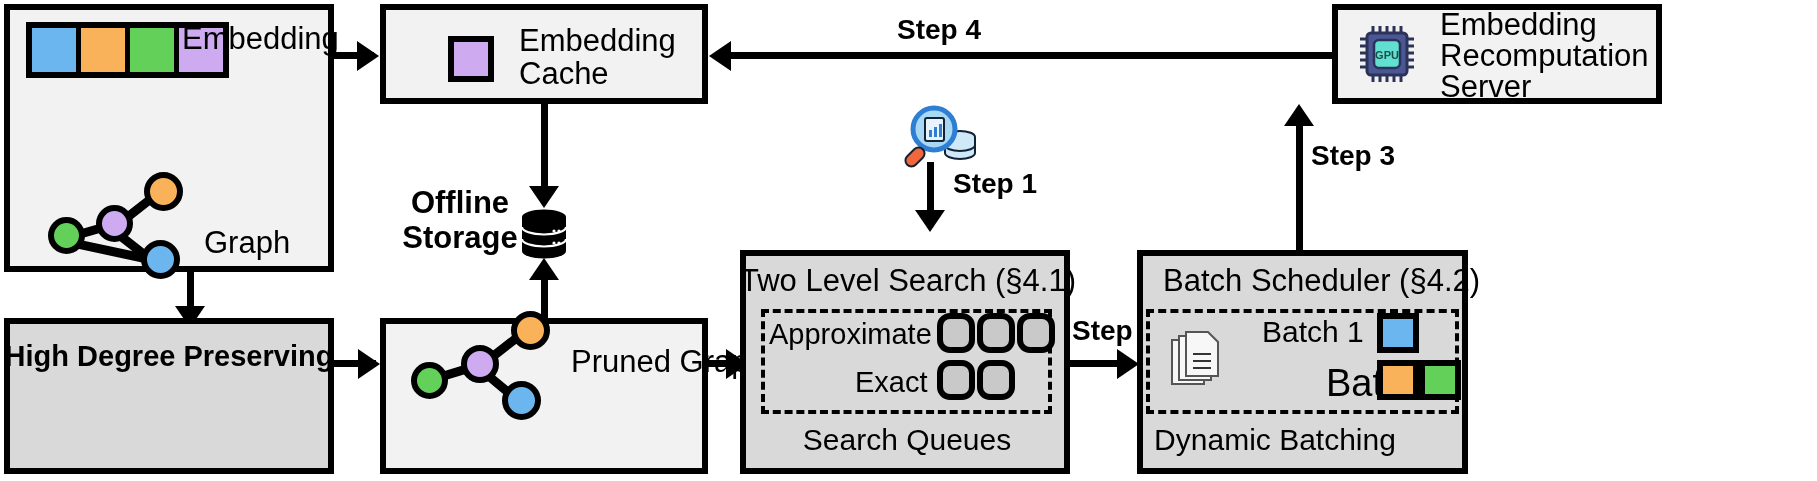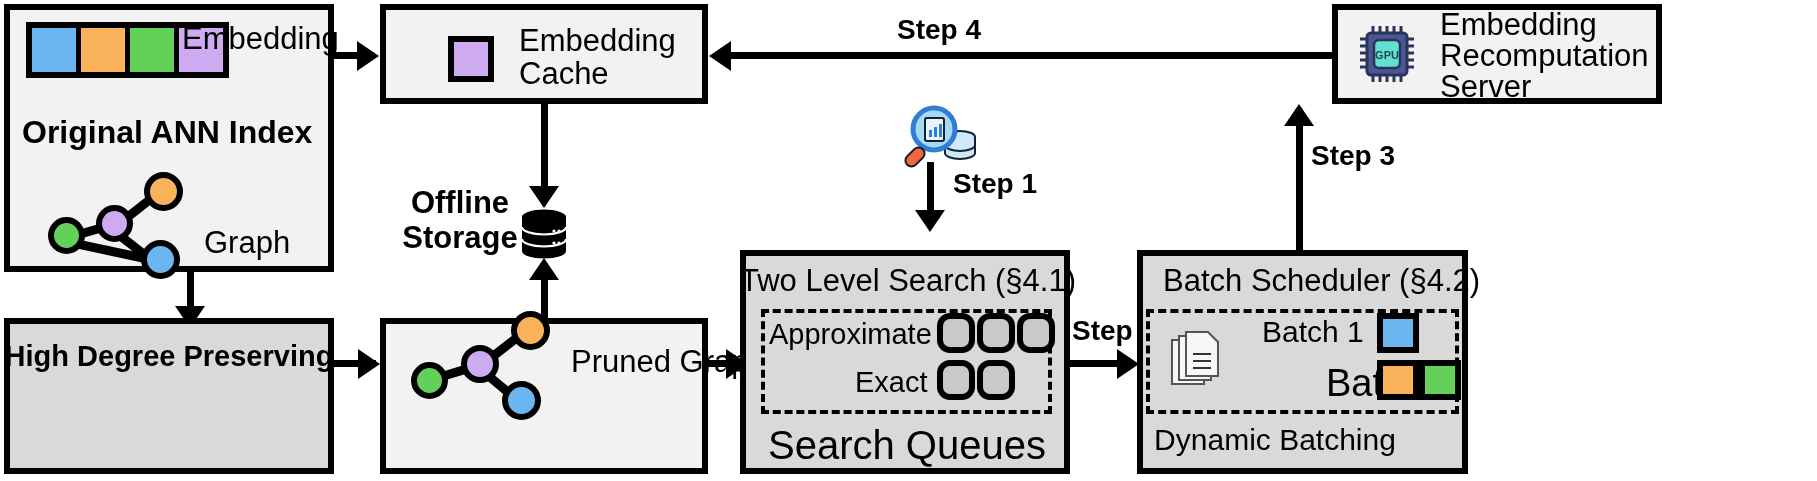--- a/index.html
+++ b/index.html
@@ -48,21 +48,20 @@
   <div class="box" style="left:4px;top:4px;width:330px;height:268px;"></div>
 
   <div class="strip" style="left:26px;top:22px;">
     <div class="cell" style="background:#6cb6f0"></div>
     <div class="cell" style="background:#f9b15a"></div>
     <div class="cell" style="background:#63d05a"></div>
     <div class="cell" style="background:#ceaaf0"></div>
   </div>
   <div class="lbl" style="left:182px;top:22px;font-size:31px;">Embedding</div>
 
-  <div class="lbl bold" style="left:22px;top:115px;font-size:32px;">Original ANN Index</div>
 
   <div>
     <div class="edge" style="left:68px;top:233px;width:60px;transform:rotate(-16deg);"></div>
     <div class="edge" style="left:70px;top:238px;width:78px;transform:rotate(12deg);"></div>
     <div class="edge" style="left:113px;top:224px;width:48px;transform:rotate(-38deg);"></div>
     <div class="edge" style="left:116px;top:228px;width:42px;transform:rotate(38deg);"></div>
     <div class="node" style="left:48px;top:217px;width:37px;height:37px;background:#63d05a;"></div>
     <div class="node" style="left:96px;top:205px;width:37px;height:37px;background:#ceaaf0;"></div>
     <div class="node" style="left:144px;top:172px;width:39px;height:39px;background:#f9b15a;"></div>
     <div class="node" style="left:141px;top:240px;width:39px;height:39px;background:#6cb6f0;"></div>
@@ -157,21 +156,21 @@
 
   <div class="lbl" style="left:769px;top:318px;font-size:29px;">Approximate</div>
   <div class="slot" style="left:937px;top:313px;width:38px;height:40px;"></div>
   <div class="slot" style="left:977px;top:313px;width:38px;height:40px;"></div>
   <div class="slot" style="left:1017px;top:313px;width:38px;height:40px;"></div>
 
   <div class="lbl" style="left:855px;top:366px;font-size:29px;">Exact</div>
   <div class="slot" style="left:937px;top:360px;width:38px;height:40px;"></div>
   <div class="slot" style="left:977px;top:360px;width:38px;height:40px;"></div>
 
-  <div class="lbl ctr" style="left:740px;top:423px;width:334px;font-size:40px;">Search Queues</div>
+  <div class="lbl ctr" style="left:740px;top:423px;width:334px;font-size:30px;">Search Queues</div>
 
   <div class="hline" style="left:1070px;top:360px;width:60px;"></div>
   <div class="arrowR" style="left:1117px;top:349px;"></div>
   <div class="lbl bold" style="left:1072px;top:315px;font-size:28px;">Step 2</div>
 
   <div class="box gray" style="left:1137px;top:250px;width:331px;height:224px;"></div>
   <div class="lbl ctr" style="left:1137px;top:264px;width:315px;font-size:31px;margin-left:26px;">Batch Scheduler (§4.2)</div>
   <div class="dashed" style="left:1146px;top:309px;width:313px;height:105px;"></div>
 
   <svg style="position:absolute;left:1169px;top:330px;" width="54" height="62" viewBox="0 0 54 62">

